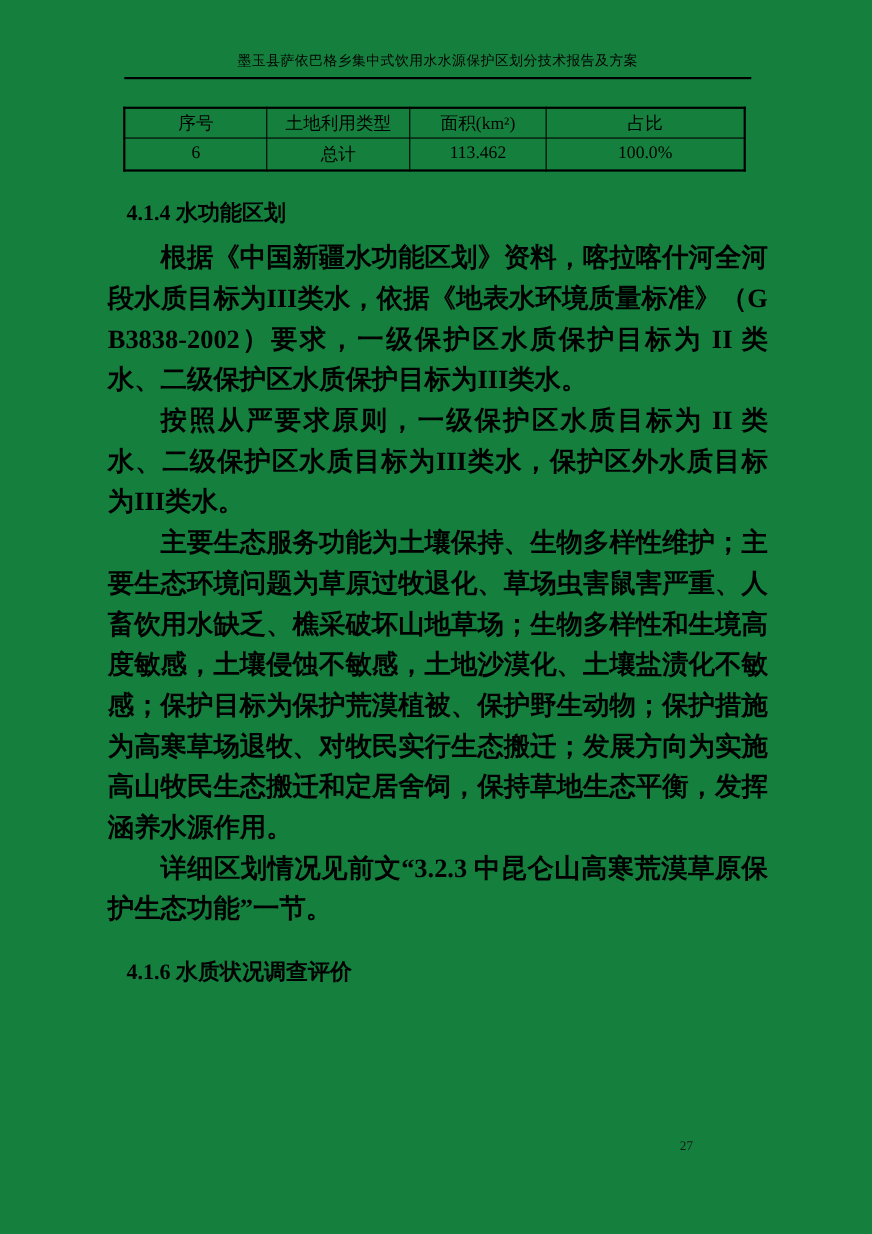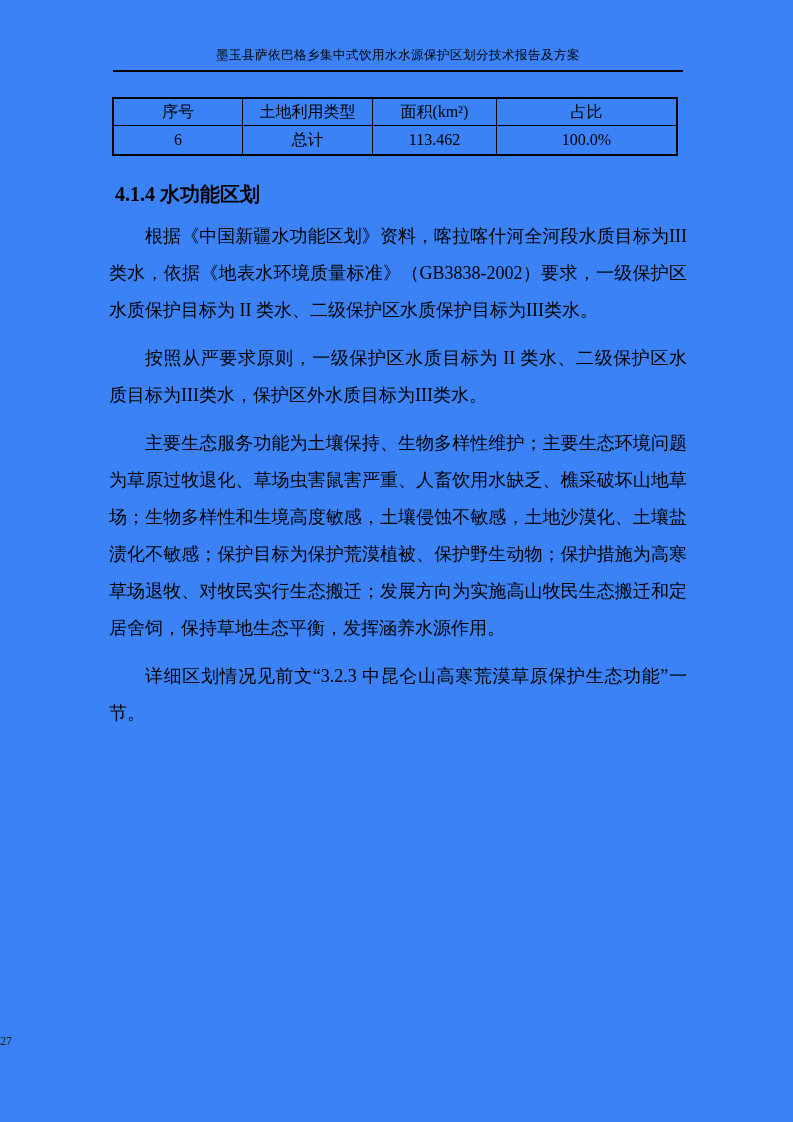--- a/index.html
+++ b/index.html
@@ -4,21 +4,21 @@
 <style>
   html, body {
     margin: 0;
     padding: 0;
     background: #ffffff;
   }
   .page {
     position: relative;
     width: 793px;
     height: 1122px;
-    background: #3b82f6;
+    background: #15803d;
     color: #000000;
     font-family: "Liberation Serif", "DejaVu Serif", serif;
     overflow: hidden;
   }
   .content {
     position: absolute;
     left: 98px;
     top: 46px;
     width: 600px;
   }
@@ -59,34 +59,35 @@
   h2.sec-heading {
     margin: 25px 0 10px 0;
     padding-left: 17px;
     font-size: 20px;
     line-height: 26px;
     font-weight: bold;
     font-family: "Liberation Serif", "DejaVu Serif", serif;
   }
   h2.sec-heading.first { }
   p.body-para {
-    margin: 11px;
-    font-size: 18px;
+    margin: 0;
+    font-size: 24px;
     line-height: 37px;
     text-indent: 2em;
     text-align: justify;
     text-justify: inter-character;
     word-break: break-all;
+    font-weight: bold;
   }
   .page-number {
     position: absolute;
     top: 1034px;
     left: 0;
     width: 630px;
-    text-align: left;
+    text-align: right;
     font-size: 12px;
     color: #1a1a1a;
   }
 </style>
 </head>
 <body>
 
 <div class="page">
   <div class="content">
 
@@ -120,17 +121,18 @@
       </tbody>
     </table>
 
     <h2 class="sec-heading first">4.1.4 水功能区划</h2>
     <p class="body-para">根据《中国新疆水功能区划》资料，喀拉喀什河全河段水质目标为III类水，依据《地表水环境质量标准》（GB3838-2002）要求，一级保护区水质保护目标为 II 类水、二级保护区水质保护目标为III类水。</p>
     <p class="body-para">按照从严要求原则，一级保护区水质目标为 II 类水、二级保护区水质目标为III类水，保护区外水质目标为III类水。</p>
 
     <p class="body-para">主要生态服务功能为土壤保持、生物多样性维护；主要生态环境问题为草原过牧退化、草场虫害鼠害严重、人畜饮用水缺乏、樵采破坏山地草场；生物多样性和生境高度敏感，土壤侵蚀不敏感，土地沙漠化、土壤盐渍化不敏感；保护目标为保护荒漠植被、保护野生动物；保护措施为高寒草场退牧、对牧民实行生态搬迁；发展方向为实施高山牧民生态搬迁和定居舍饲，保持草地生态平衡，发挥涵养水源作用。</p>
     <p class="body-para">详细区划情况见前文“3.2.3 中昆仑山高寒荒漠草原保护生态功能”一节。</p>
 
+    <h2 class="sec-heading">4.1.6 水质状况调查评价</h2>
 
   </div>
 
   <div class="page-number">27</div>
 </div>
 
 </body></html>

